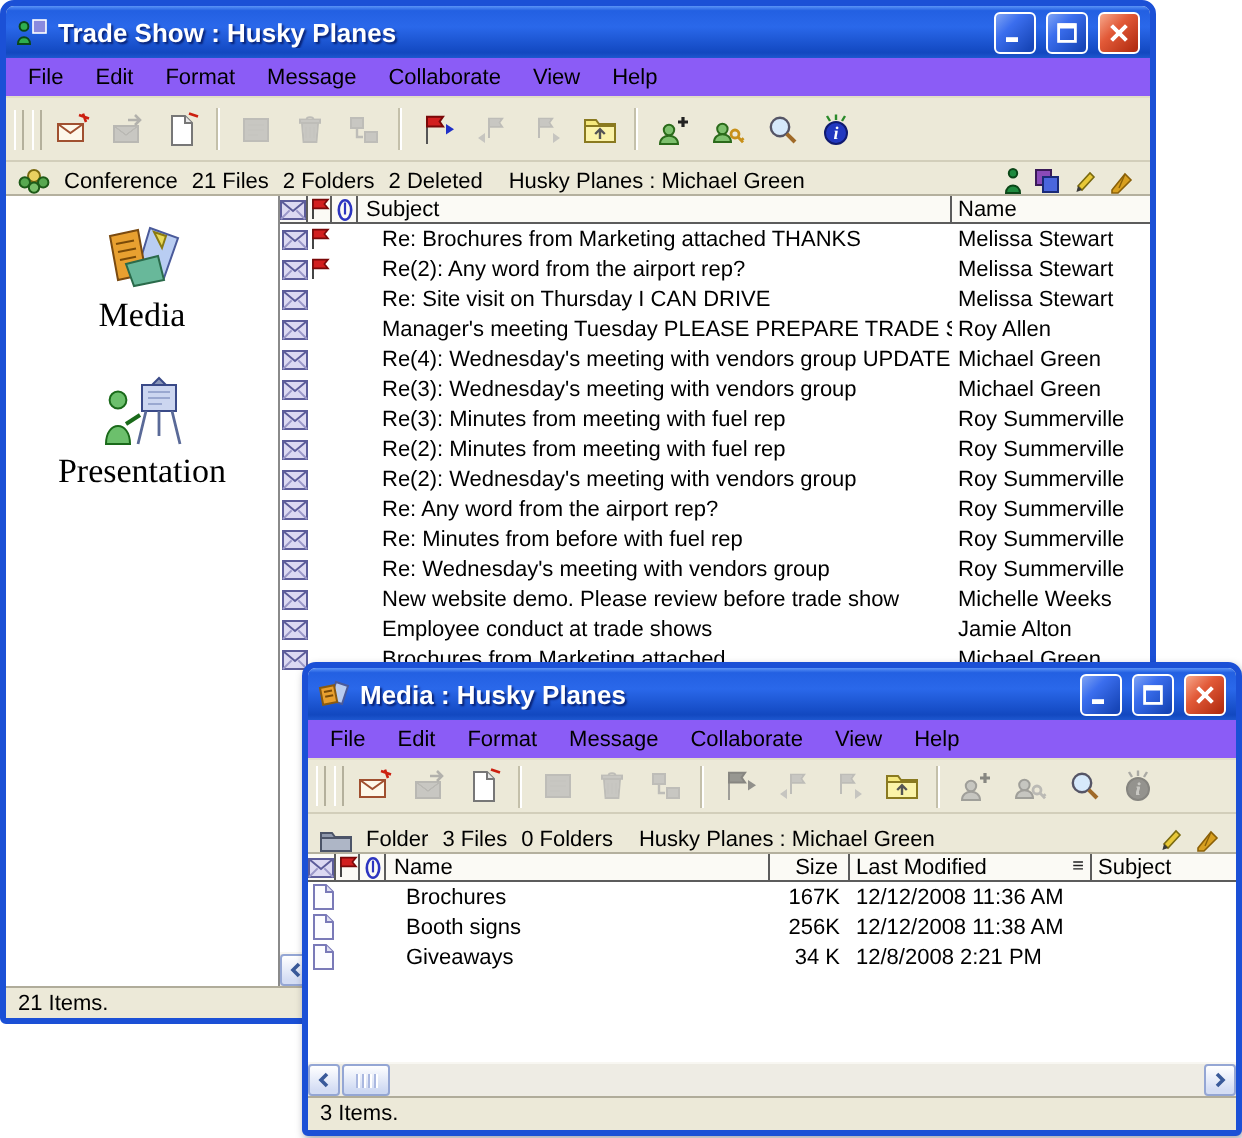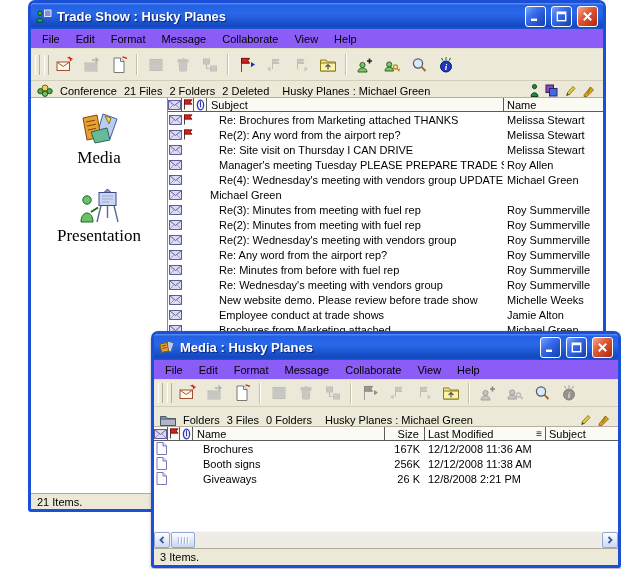--- a/index.html
+++ b/index.html
@@ -5,21 +5,21 @@
   html,body{margin:0;padding:0;}
   body{
     width:621px;height:569px;position:relative;overflow:hidden;background:#fff;
     font-family:"Liberation Sans",sans-serif;font-size:11px;color:#000;
   }
   .win{
     position:absolute;border:3px solid #1b50d6;border-radius:7px 7px 3px 3px;
     background:#ece9d8;display:flex;flex-direction:column;overflow:hidden;
     box-sizing:border-box;
   }
-  .win.back{left:0;top:0;width:578px;height:512px;z-index:1;margin-left:28px;}
+  .win.back{left:0;top:0;width:578px;height:512px;z-index:1;}
   .win.front{left:151px;top:331px;width:470px;height:237px;z-index:2;box-shadow:1px 2px 4px rgba(0,0,30,.35);}
   .titlebar{
     height:26px;flex:0 0 26px;display:flex;align-items:center;gap:5px;padding:0 5px;
     background:linear-gradient(180deg,#5a93f6 0%,#2360e2 9%,#2a68ea 40%,#1248c0 90%,#1e57cf 100%);
   }
   .title{flex:1;color:#fff;font-weight:bold;font-size:13px;white-space:nowrap;overflow:hidden;
     text-shadow:1px 1px 1px rgba(5,25,100,.85);}
   .wbtn{width:21px;height:21px;border:1px solid #fff;border-radius:3px;flex:0 0 21px;
     display:flex;align-items:center;justify-content:center;box-sizing:border-box;}
   .wbtn.min,.wbtn.max{background:linear-gradient(135deg,#7fa4f4 0%,#3b6eee 35%,#1746b8 90%);}
@@ -454,20 +454,21 @@
               <span style="display: flex; align-items: center;">
                 <svg width="13" height="10" viewBox="0 0 13 10">
                   <rect x="0.5" y="0.5" width="12" height="9" fill="#dcd9f2" stroke="#5c5c9a"></rect>
                   <path d="M0.5 0.5 L6.5 5.5 L12.5 0.5" fill="none" stroke="#5c5c9a"></path>
                   <path d="M0.5 9.5 L4.8 5.2 M12.5 9.5 L8.2 5.2" fill="none" stroke="#9a97c8"></path>
                 </svg>
               </span>
             </span>
             <span class="cell cfl"></span>
             <span class="cell ccl"></span>
+            <span class="cell b-subj">Re(3): Wednesday's meeting with vendors group</span>
             <span class="cell b-name">Michael Green</span>
           </div>
           <div class="row">
             <span class="cell cic">
               <span style="display: flex; align-items: center;">
                 <svg width="13" height="10" viewBox="0 0 13 10">
                   <rect x="0.5" y="0.5" width="12" height="9" fill="#dcd9f2" stroke="#5c5c9a"></rect>
                   <path d="M0.5 0.5 L6.5 5.5 L12.5 0.5" fill="none" stroke="#5c5c9a"></path>
                   <path d="M0.5 9.5 L4.8 5.2 M12.5 9.5 L8.2 5.2" fill="none" stroke="#9a97c8"></path>
                 </svg>
@@ -800,21 +801,21 @@
         </span>
       </span>
     </div>
   <div class="summary">
     <span style="display: flex; align-items: center;">
         <svg width="16" height="12" viewBox="0 0 16 12">
           <path d="M0.5 2.5 H6 L7.5 4.5 H15.5 V11.5 H0.5 z" fill="#8f98ac" stroke="#4c5468"></path>
           <path d="M0.5 5 H15.5 V11.5 H0.5 z" fill="#aeb6c6" stroke="#4c5468"></path>
         </svg>
       </span>
-    <span>Folders</span>
+    <span>Folder</span>
     <span>3 Files</span>
     <span>0 Folders</span>
     <span class="path">Husky Planes : Michael Green</span>
     <span class="sumicons" id="front-sumicons">
         <span style="display: flex; align-items: center;">
           <svg width="12" height="13" viewBox="0 0 12 13">
             <path d="M3 9 L9 2.5 L11 4.5 L5 11 z" fill="#e8c838" stroke="#7a6a10" stroke-width="0.8"></path>
             <path d="M3 9 L2.2 12 L5 11 z" fill="#3a3a3a"></path>
           </svg>
         </span>
@@ -900,21 +901,21 @@
               <span style="display: flex; align-items: center;">
                 <svg width="11" height="13" viewBox="0 0 11 13">
                   <path d="M1 0.5 H7 L10.5 4 V12.5 H1 z" fill="#fcfcff" stroke="#7a7ab8"></path>
                   <path d="M7 0.5 V4 H10.5" fill="#dedef2" stroke="#7a7ab8"></path>
                 </svg>
               </span>
             </span>
             <span class="cell cfl"></span>
             <span class="cell ccl"></span>
             <span class="cell f-name">Giveaways</span>
-            <span class="cell f-size">26 K</span>
+            <span class="cell f-size">34 K</span>
             <span class="cell f-mod">12/8/2008 2:21 PM</span>
             <span class="cell f-subj"></span>
           </div>
         </div>
       <div class="hscroll">
         <span class="sbtn">
           <svg width="8" height="8" viewBox="0 0 8 8">
               <path d="M5.5 1 L2.5 4 L5.5 7" fill="none" stroke="#3a5a9a" stroke-width="1.8"></path>
             </svg>
         </span>

